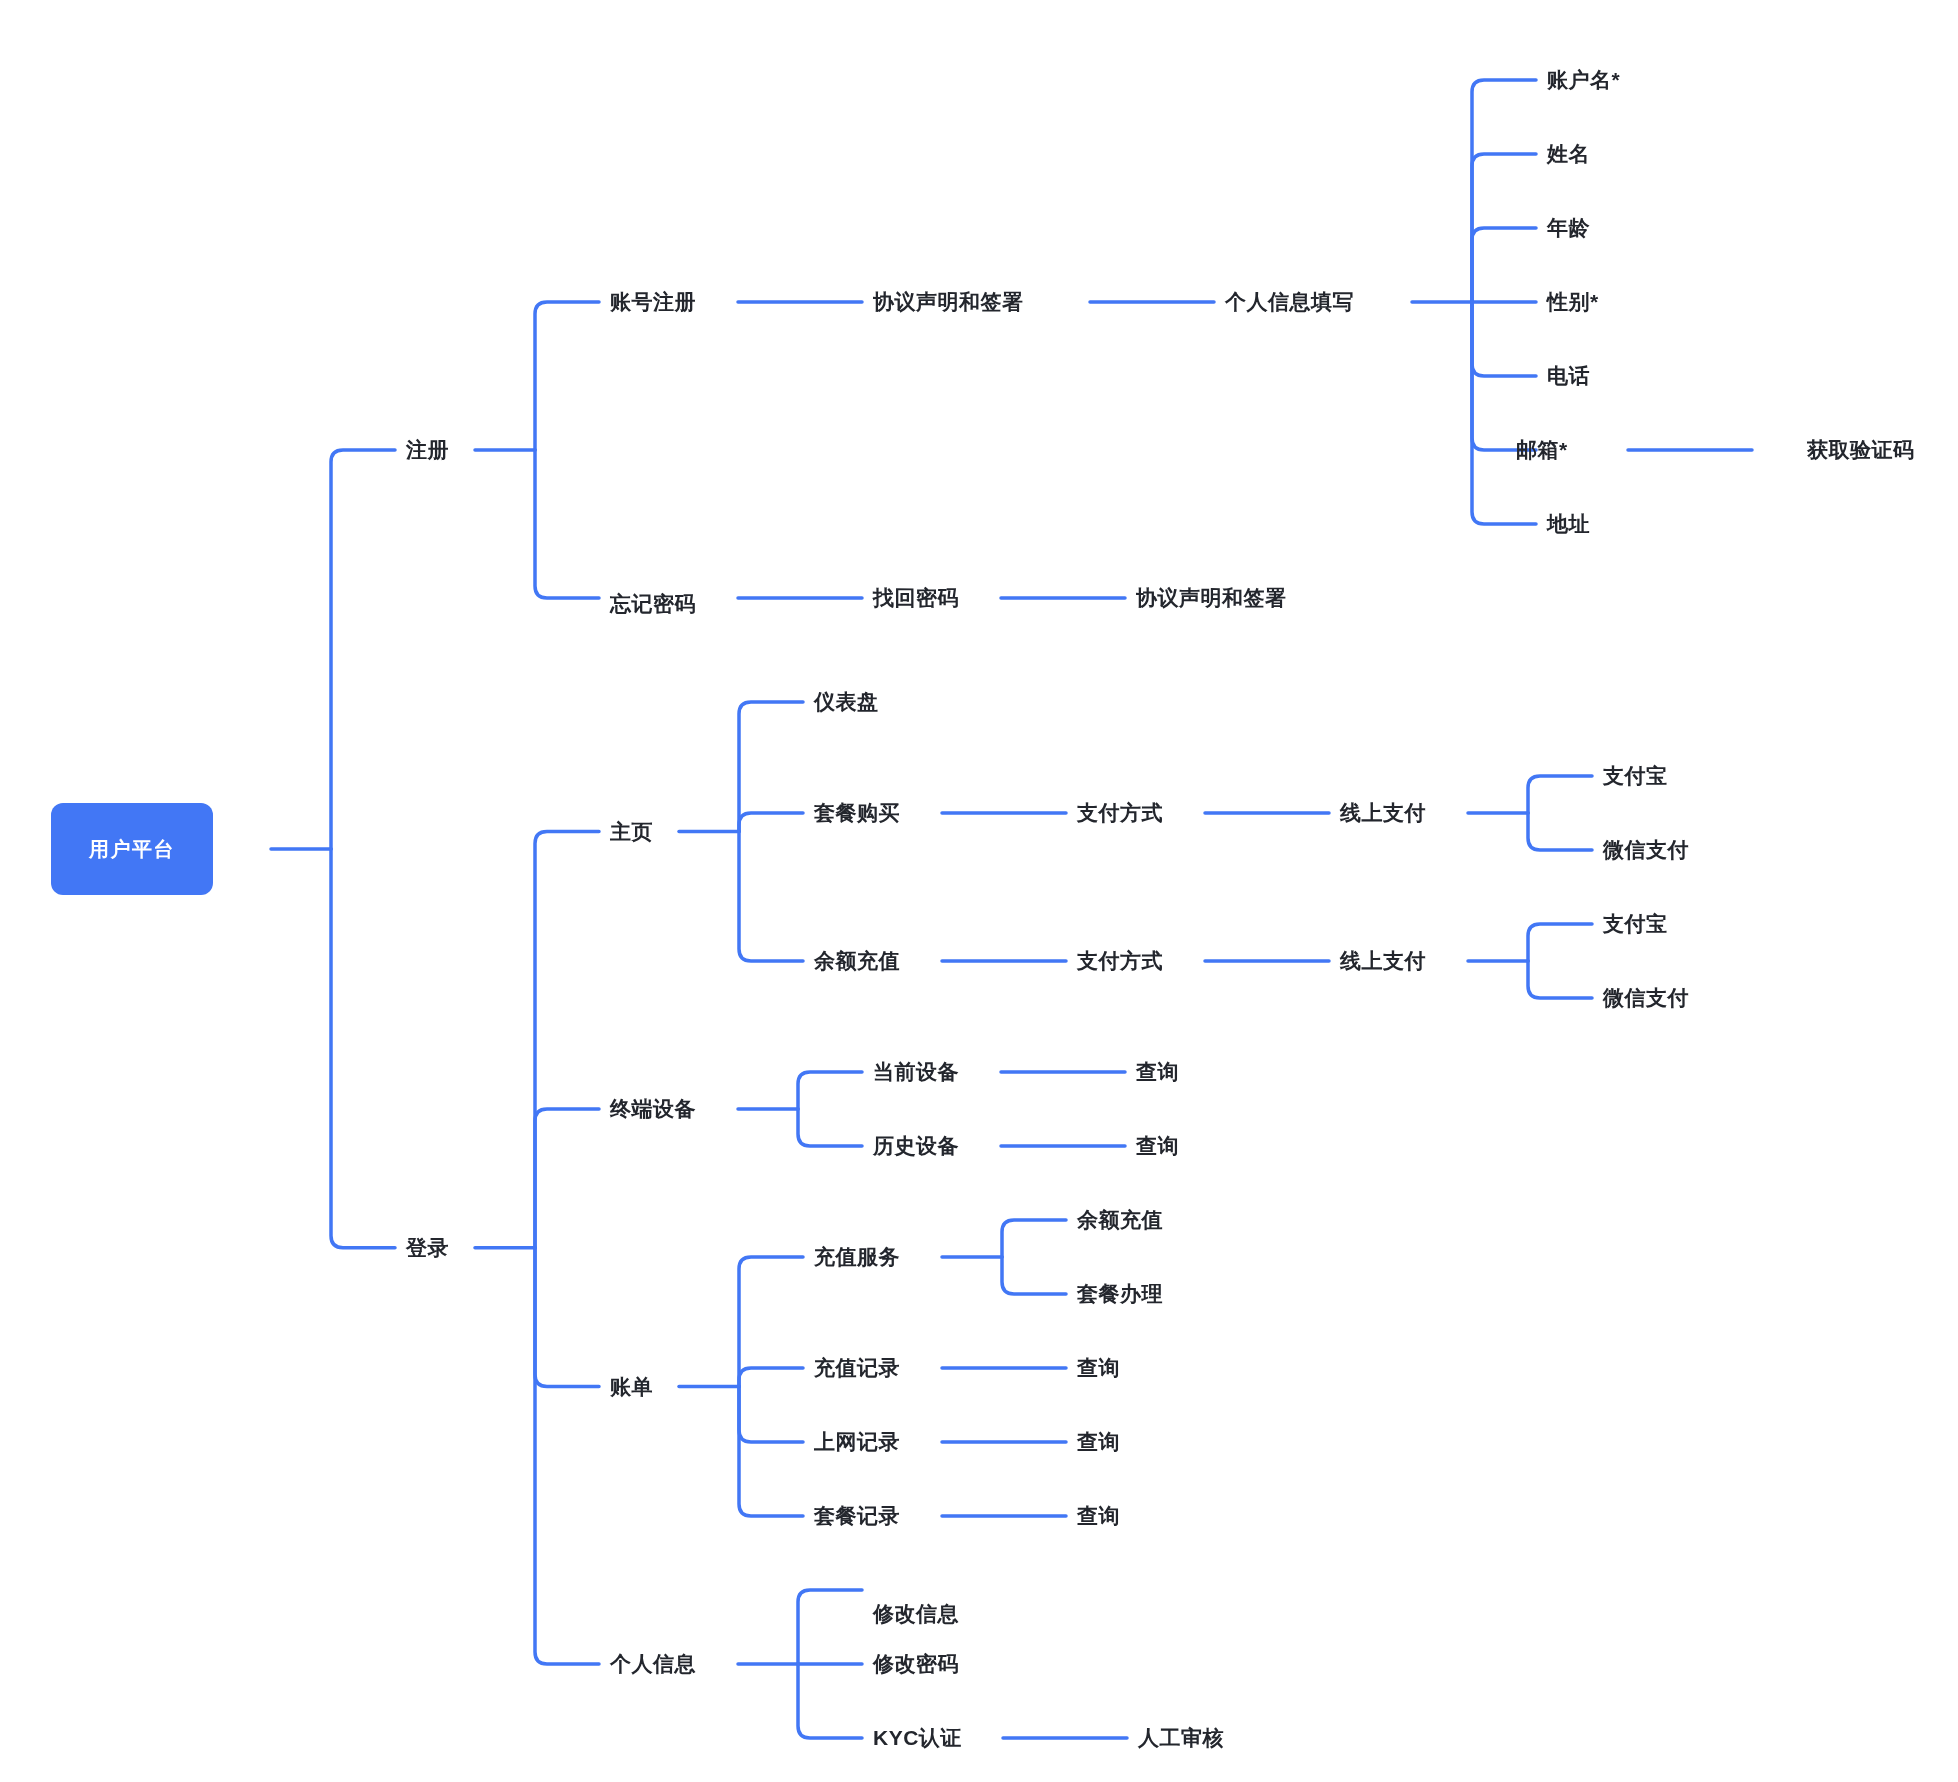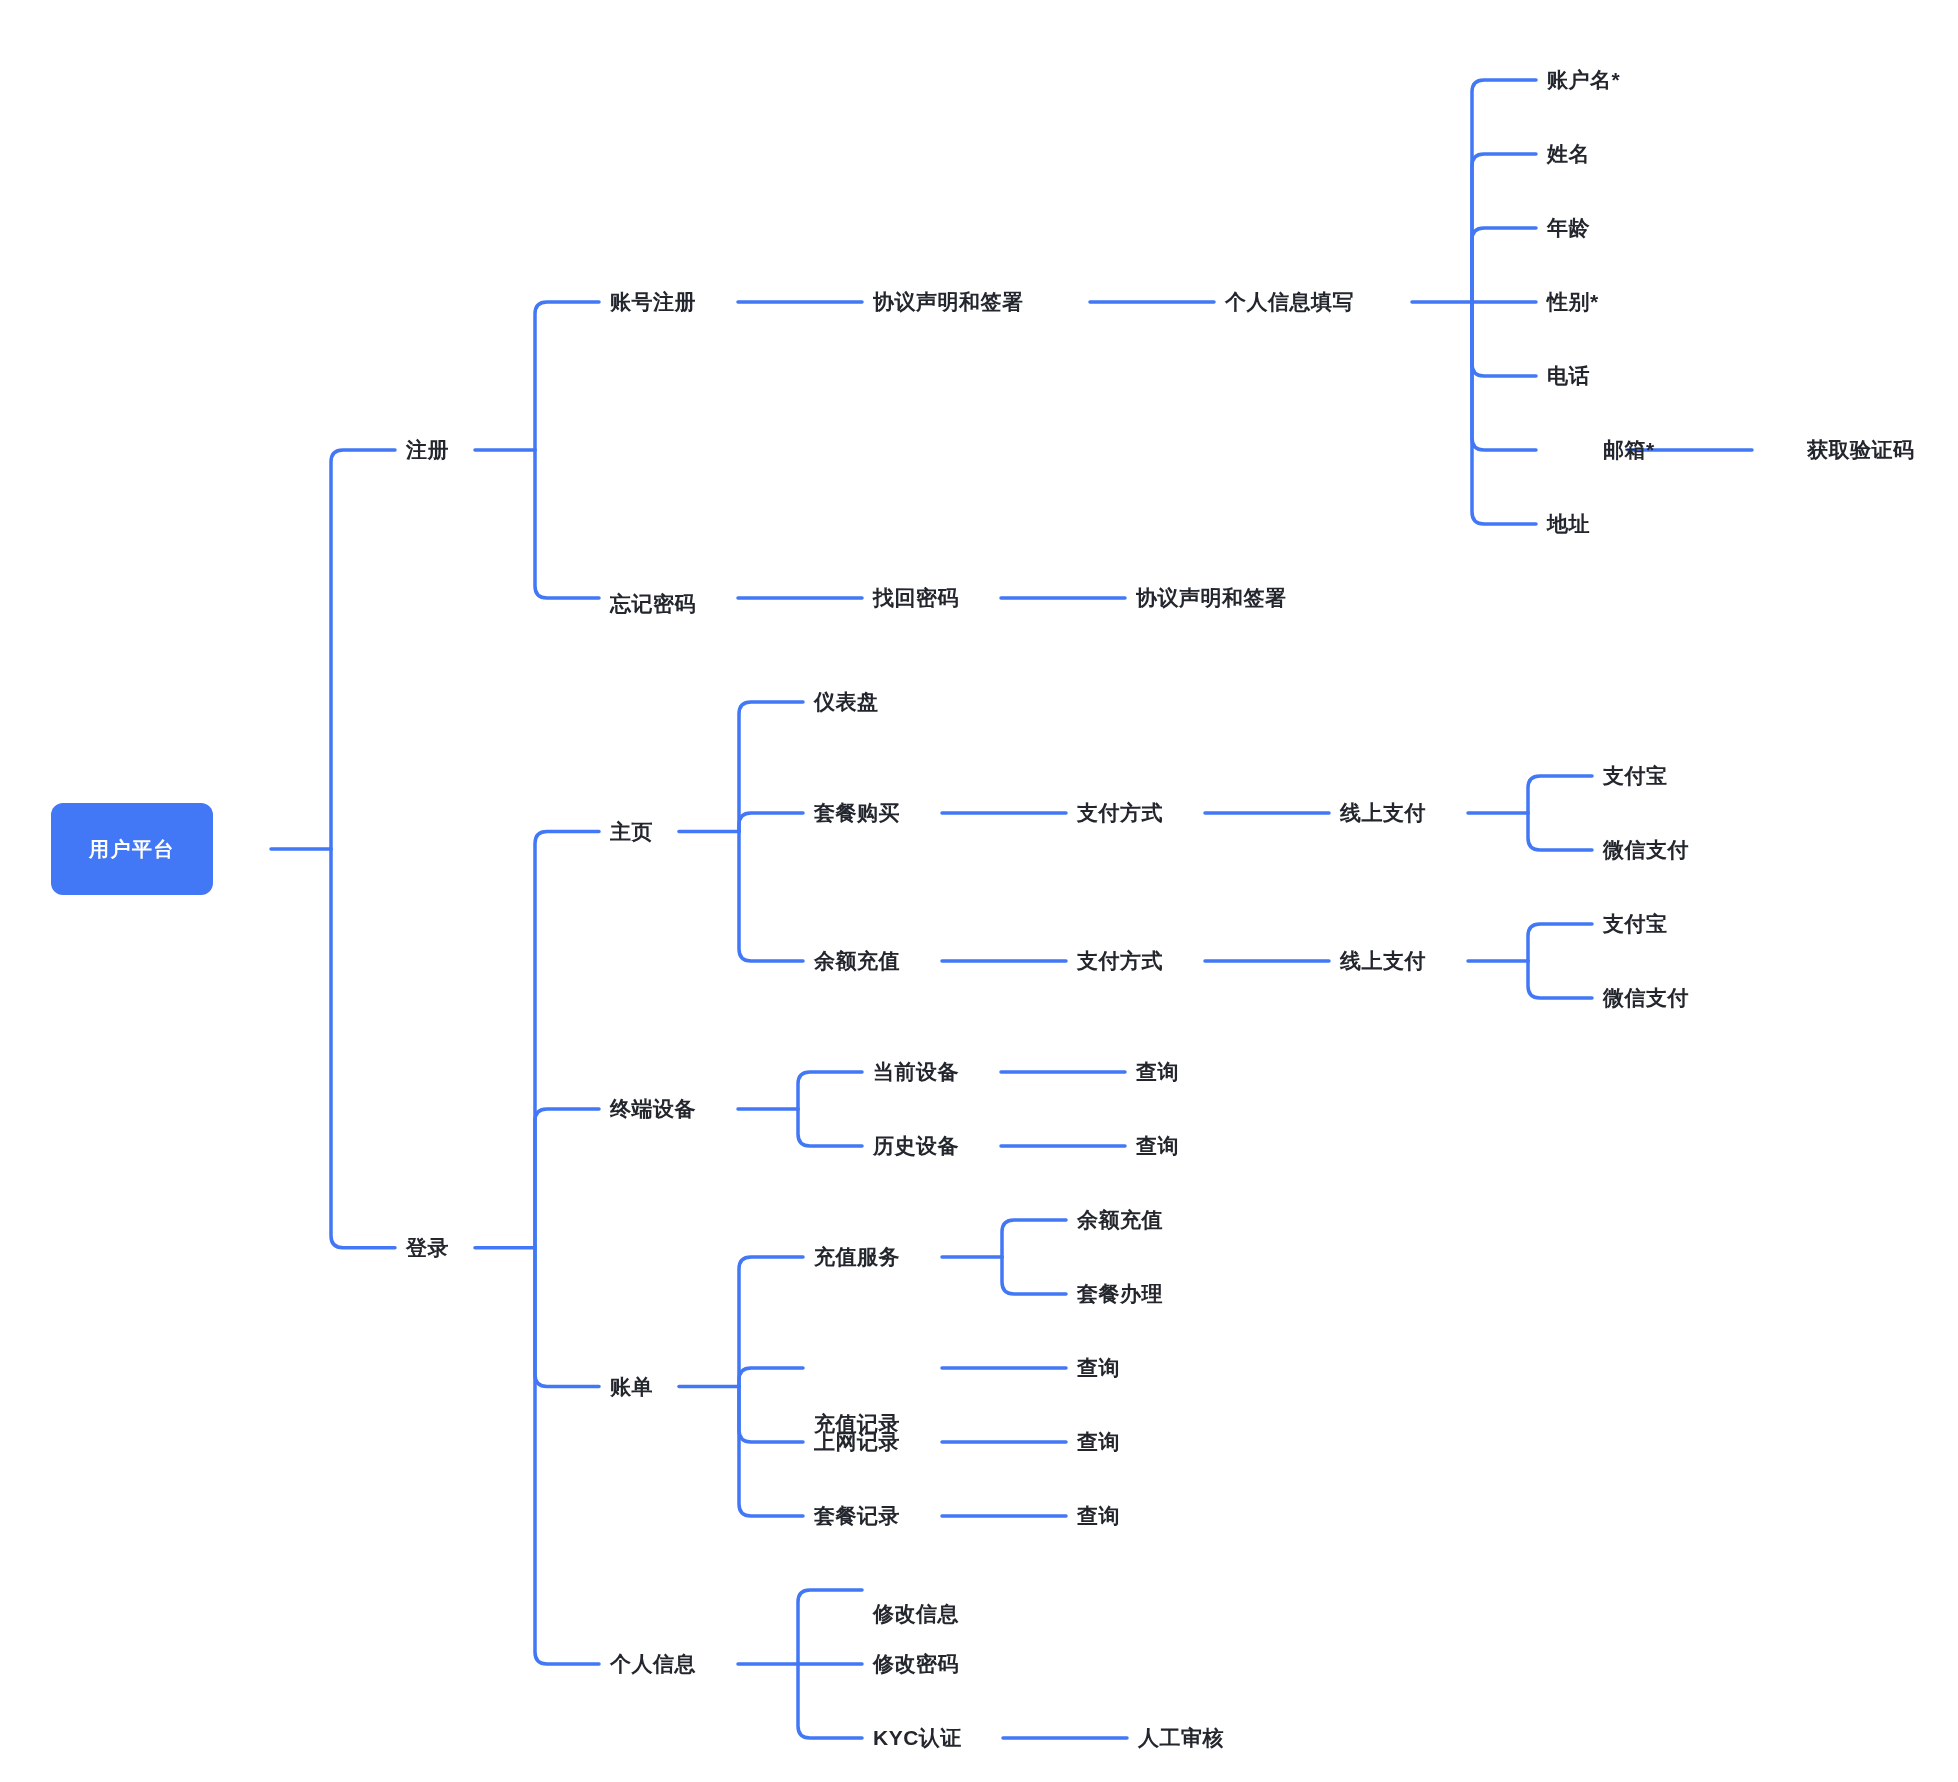--- a/index.html
+++ b/index.html
@@ -128,21 +128,21 @@
       <div class="root-node" style="left: 51px; top: 848.875px;">用户平台</div>
       <div class="node-label" style="left: 406px; top: 450px;">注册</div>
       <div class="node-label" style="left: 610px; top: 302px;">账号注册</div>
       <div class="node-label" style="left: 873px; top: 302px;">协议声明和签署</div>
       <div class="node-label" style="left: 1225px; top: 302px;">个人信息填写</div>
       <div class="node-label" style="left: 1547px; top: 80px;">账户名*</div>
       <div class="node-label" style="left: 1547px; top: 154px;">姓名</div>
       <div class="node-label" style="left: 1547px; top: 228px;">年龄</div>
       <div class="node-label" style="left: 1547px; top: 302px;">性别*</div>
       <div class="node-label" style="left: 1547px; top: 376px;">电话</div>
-      <div class="node-label" style="left: 1603px; top: 450px;">邮箱*</div>
+      <div class="node-label" style="left: 1516px; top: 450px;">邮箱*</div>
       <div class="node-label" style="left: 1763px; top: 450px; margin-left: 44px;">获取验证码</div>
       <div class="node-label" style="left: 1547px; top: 524px;">地址</div>
       <div class="node-label" style="left: 610px; top: 598px; margin-top: 6px;">忘记密码</div>
       <div class="node-label" style="left: 873px; top: 598px;">找回密码</div>
       <div class="node-label" style="left: 1136px; top: 598px;">协议声明和签署</div>
       <div class="node-label" style="left: 406px; top: 1247.75px;">登录</div>
       <div class="node-label" style="left: 610px; top: 831.5px;">主页</div>
       <div class="node-label" style="left: 814px; top: 702px;">仪表盘</div>
       <div class="node-label" style="left: 814px; top: 813px;">套餐购买</div>
       <div class="node-label" style="left: 1077px; top: 813px;">支付方式</div>
@@ -156,21 +156,21 @@
       <div class="node-label" style="left: 1603px; top: 998px;">微信支付</div>
       <div class="node-label" style="left: 610px; top: 1109px;">终端设备</div>
       <div class="node-label" style="left: 873px; top: 1072px;">当前设备</div>
       <div class="node-label" style="left: 1136px; top: 1072px;">查询</div>
       <div class="node-label" style="left: 873px; top: 1146px;">历史设备</div>
       <div class="node-label" style="left: 1136px; top: 1146px;">查询</div>
       <div class="node-label" style="left: 610px; top: 1386.5px;">账单</div>
       <div class="node-label" style="left: 814px; top: 1257px;">充值服务</div>
       <div class="node-label" style="left: 1077px; top: 1220px;">余额充值</div>
       <div class="node-label" style="left: 1077px; top: 1294px;">套餐办理</div>
-      <div class="node-label" style="left: 814px; top: 1424px;">充值记录</div>
+      <div class="node-label" style="left: 814px; top: 1368px;">充值记录</div>
       <div class="node-label" style="left: 1077px; top: 1368px;">查询</div>
       <div class="node-label" style="left: 814px; top: 1442px;">上网记录</div>
       <div class="node-label" style="left: 1077px; top: 1442px;">查询</div>
       <div class="node-label" style="left: 814px; top: 1516px;">套餐记录</div>
       <div class="node-label" style="left: 1077px; top: 1516px;">查询</div>
       <div class="node-label" style="left: 610px; top: 1664px;">个人信息</div>
       <div class="node-label" style="left: 873px; top: 1590px; margin-top: 24px;">修改信息</div>
       <div class="node-label" style="left: 873px; top: 1664px;">修改密码</div>
       <div class="node-label" style="left: 873px; top: 1738px;">KYC认证</div>
       <div class="node-label" style="left: 1138px; top: 1738px;">人工审核</div>

